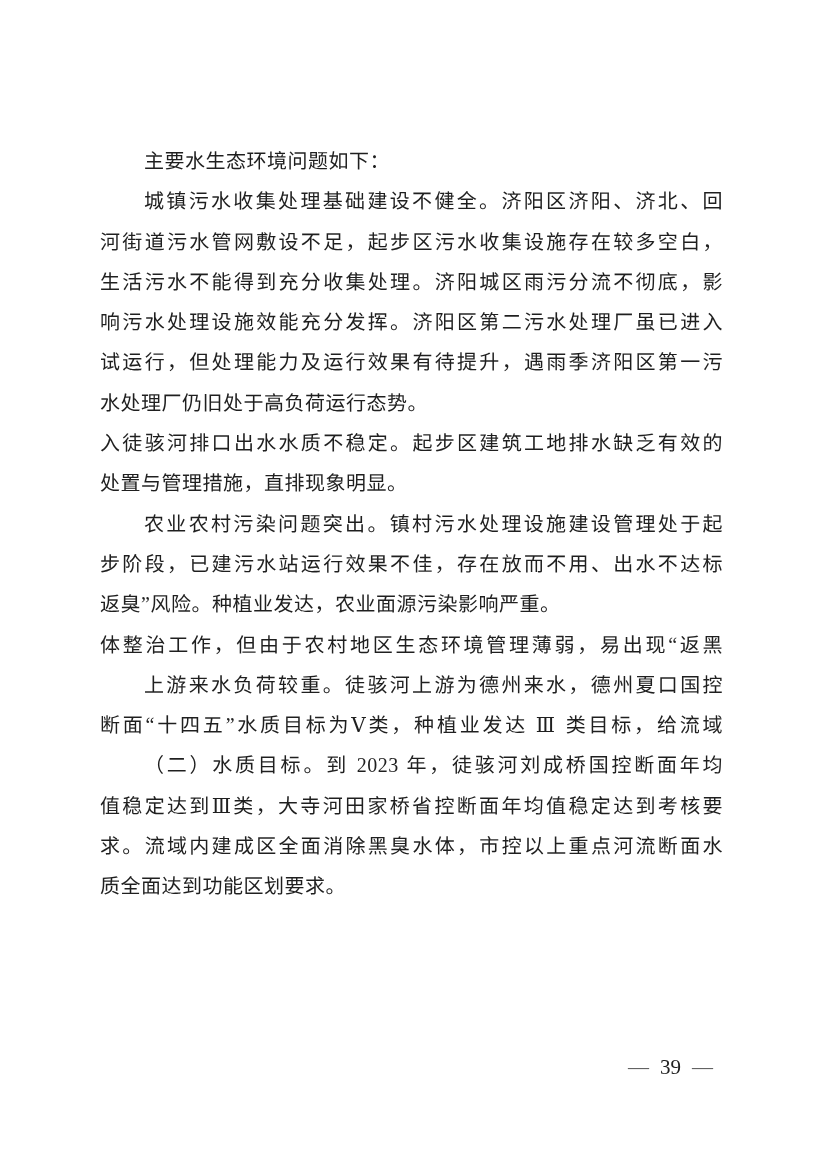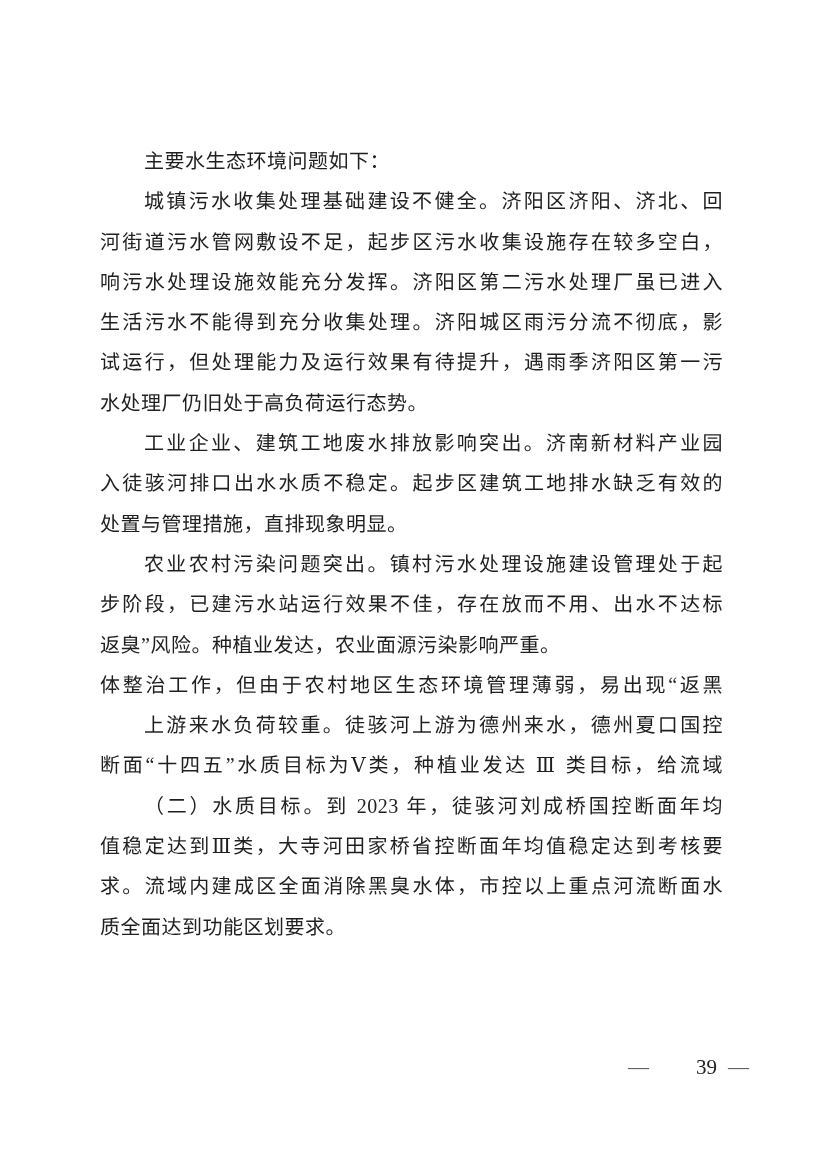--- a/index.html
+++ b/index.html
@@ -54,42 +54,40 @@
     align-items: baseline;
     gap: 11px;
     font-size: 21px;
     color: #3d3d3d;
   }
   .page-footer .dash {
     color: #5a5a5a;
   }
   .page-footer .num {
     color: #222222;
-    margin-left: 36px;
   }
 </style>
 </head>
 <body>
 
 <div class="page">
 
   <main class="text-block" id="text-block">
       <div class="paragraph">
         <div class="line indent">主要水生态环境问题如下：</div>
       </div>
       <div class="paragraph">
         <div class="line indent fill">城镇污水收集处理基础建设不健全。济阳区济阳、济北、回</div>
         <div class="line fill">河街道污水管网敷设不足，起步区污水收集设施存在较多空白，</div>
+        <div class="line fill">生活污水不能得到充分收集处理。济阳城区雨污分流不彻底，影</div>
         <div class="line fill">响污水处理设施效能充分发挥。济阳区第二污水处理厂虽已进入</div>
-        <div class="line fill">生活污水不能得到充分收集处理。济阳城区雨污分流不彻底，影</div>
         <div class="line fill">试运行，但处理能力及运行效果有待提升，遇雨季济阳区第一污</div>
         <div class="line">水处理厂仍旧处于高负荷运行态势。</div>
       </div>
       <div class="paragraph">
-        <div class="line indent fill">工业企业、建筑工地废水排放影响突出。济南新材料产业园</div>
         <div class="line fill">入徒骇河排口出水水质不稳定。起步区建筑工地排水缺乏有效的</div>
         <div class="line">处置与管理措施，直排现象明显。</div>
       </div>
       <div class="paragraph">
         <div class="line indent fill">农业农村污染问题突出。镇村污水处理设施建设管理处于起</div>
         <div class="line fill">步阶段，已建污水站运行效果不佳，存在放而不用、出水不达标</div>
         <div class="line">返臭”风险。种植业发达，农业面源污染影响严重。</div>
         <div class="line fill">体整治工作，但由于农村地区生态环境管理薄弱，易出现“返黑</div>
       </div>
       <div class="paragraph">

